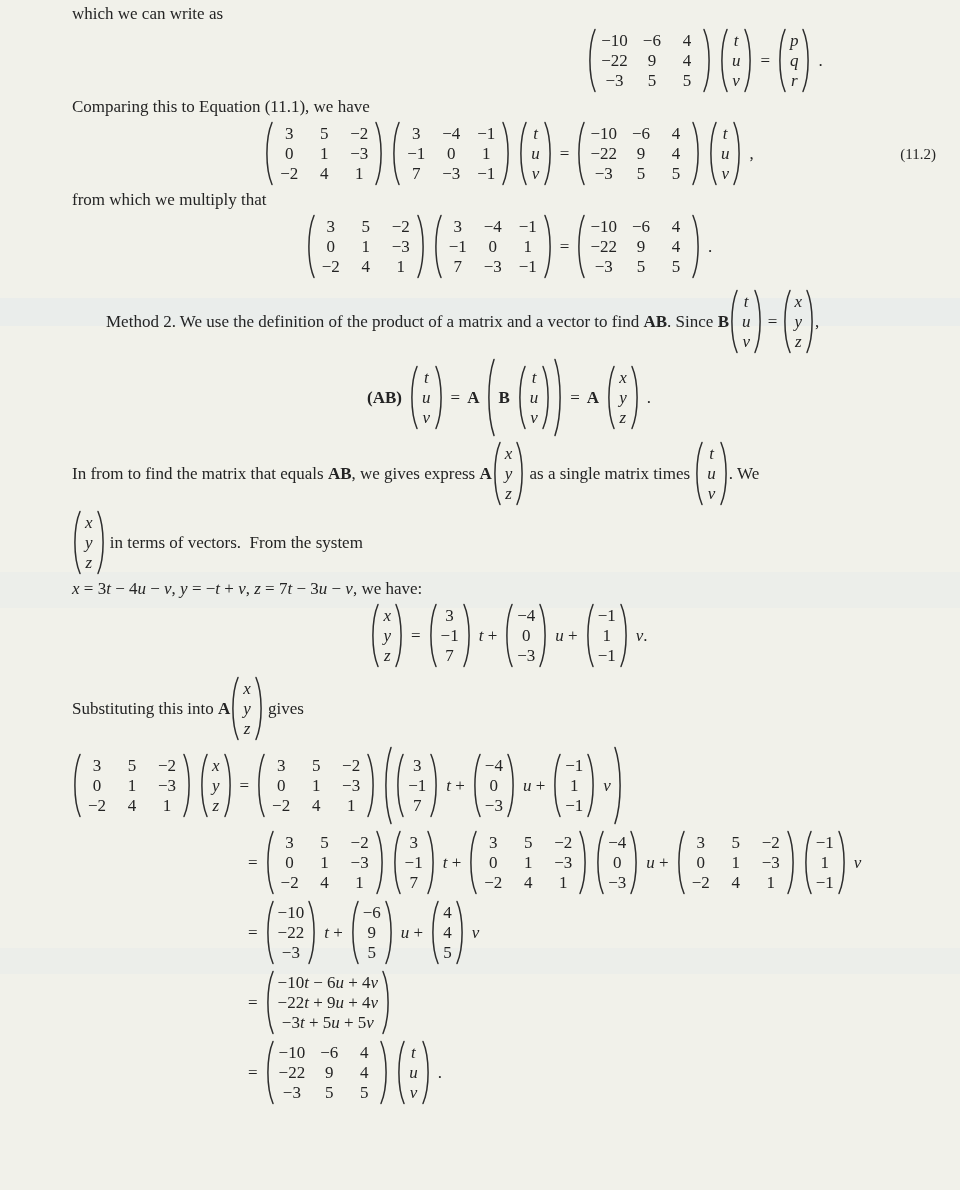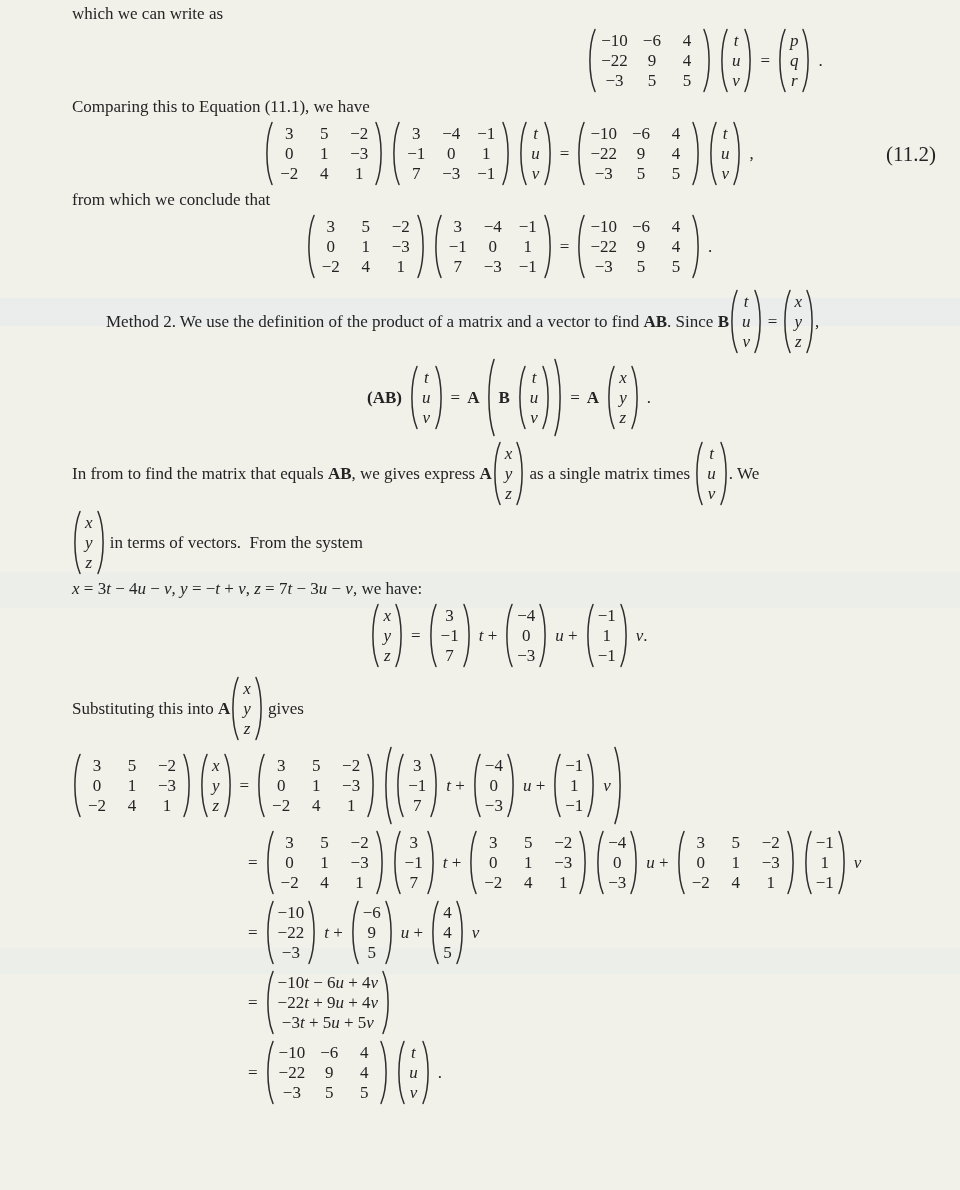--- a/index.html
+++ b/index.html
@@ -21,21 +21,21 @@
   .eq{display:flex;justify-content:center;margin:4px 0;position:relative;}
   .eqrow{display:inline-flex;align-items:center;gap:7px;}
   .aline{display:flex;align-items:center;gap:7px;margin:5px 0;}
   .mat,.vec,.pgroup{display:inline-flex;align-items:center;}
   .grid{display:inline-grid;column-gap:13px;padding:0 4px;}
   .cell{min-width:22px;text-align:center;line-height:20px;font-size:17px;}
   .col{display:inline-flex;flex-direction:column;align-items:center;padding:0 3px;}
   .vcell{line-height:20px;font-size:17px;text-align:center;white-space:pre;}
   .tx{font-size:17px;line-height:20px;white-space:pre;}
   .ginner{display:inline-flex;align-items:center;gap:7px;padding:0 2px;}
-  .eqtag{position:absolute;right:10px;top:50%;transform:translateY(-50%);font-size:21px;}
+  .eqtag{position:absolute;right:10px;top:50%;transform:translateY(-50%);font-size:15px;}
   i{font-style:italic;}
   svg.paren{flex:0 0 auto;}
 </style>
 </head>
 <body>
 
 <div class="scan-band" style="top:298px;height:28px;opacity:.30;"></div>
 <div class="scan-band" style="top:572px;height:36px;opacity:.22;"></div>
 <div class="scan-band" style="top:948px;height:26px;opacity:.18;"></div>
 
@@ -181,21 +181,21 @@
           </span>
           <svg width="10" height="65" class="paren">
             <path d="M2 1.5 C8.8 17.55 8.8 47.449999999999996 2 63.5" fill="none" stroke="#2e2e2e" stroke-width="1.5" stroke-linecap="round"></path>
           </svg>
         </span>
         <span class="tx">,</span>
       </span>
       <span class="eqtag">(11.2)</span>
     </div>
     <div class="para">
-      <span class="tx">from which we conclude that</span>
+      <span class="tx">from which we multiply that</span>
     </div>
     <div class="eq">
       <span class="eqrow">
         <span class="mat">
           <svg width="10" height="65" class="paren">
             <path d="M8 1.5 C1.2 17.55 1.2 47.449999999999996 8 63.5" fill="none" stroke="#2e2e2e" stroke-width="1.5" stroke-linecap="round"></path>
           </svg>
           <span class="grid" style="grid-template-columns: repeat(3, auto);">
             <span class="cell">3</span>
             <span class="cell">5</span>

